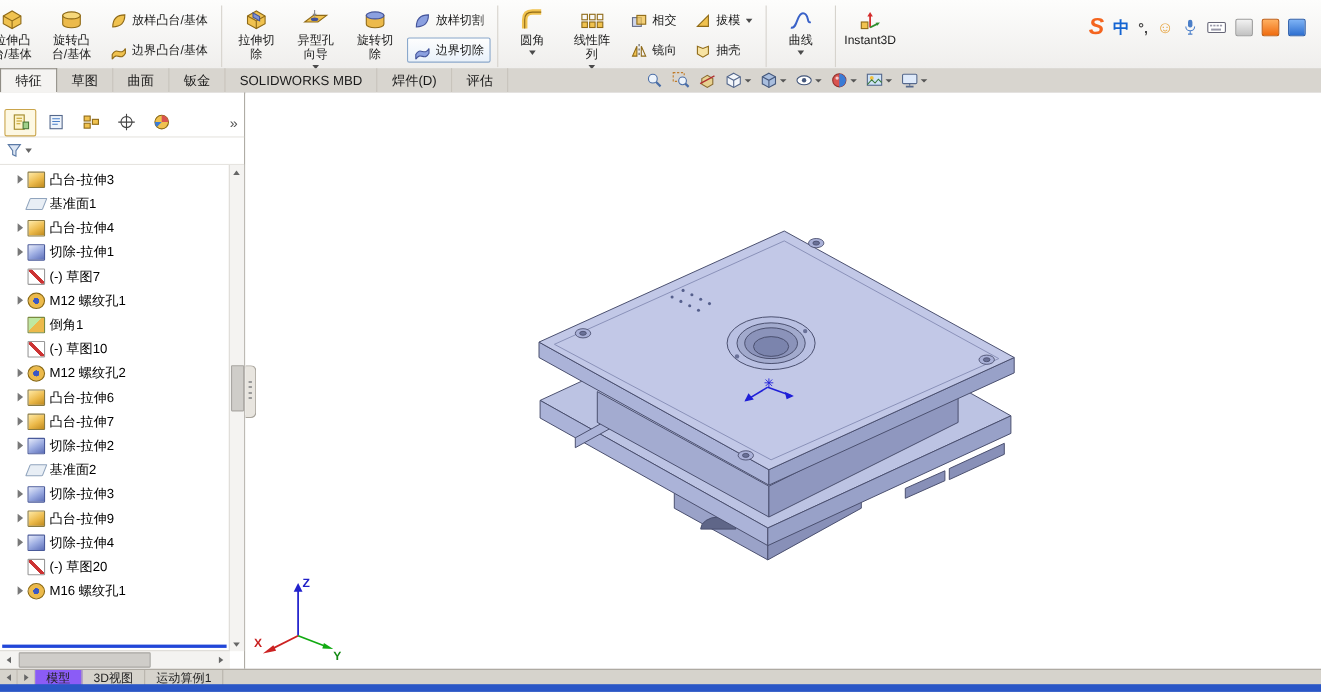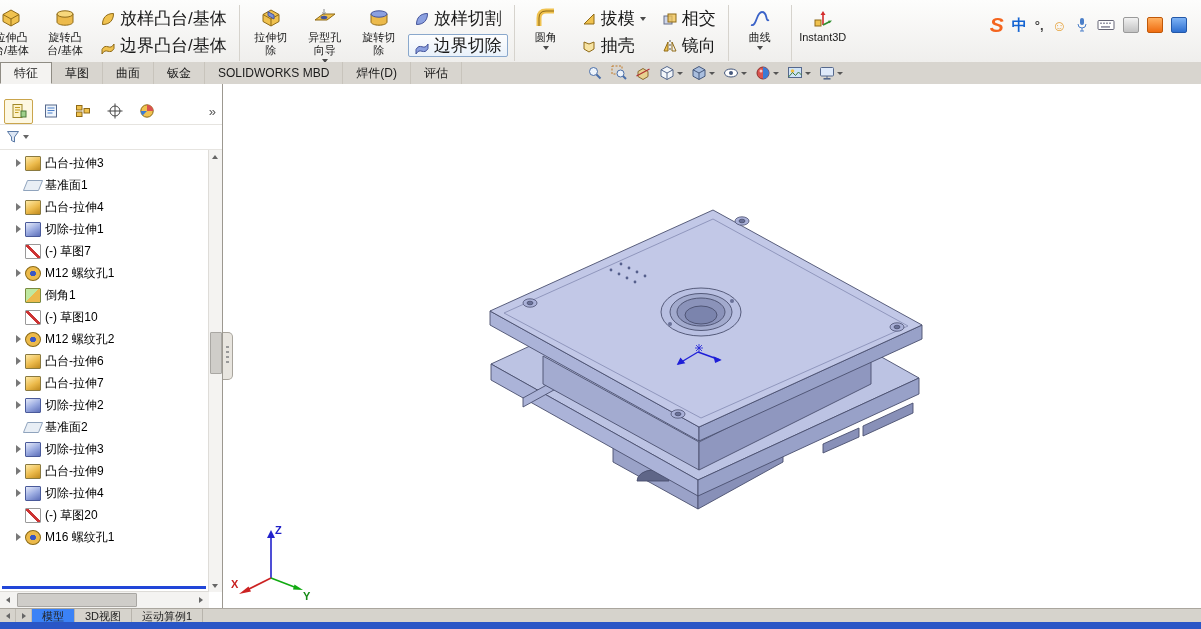--- a/index.html
+++ b/index.html
@@ -10,21 +10,21 @@
   
   .ribbon{position:absolute;top:0;left:0;width:100%;height:62px;background:linear-gradient(#fdfdfc,#efeeec);
           border-bottom:1px solid #c6c3bd;display:flex;align-items:flex-start;padding-top:2px;overflow:hidden}
   .rgroup{display:flex;align-items:flex-start}
   .rgroup.first{margin-left:-16px}
   .rbtn{min-width:48px;padding:2px 3px 0;display:flex;flex-direction:column;align-items:center;cursor:pointer}
   .ricon{height:27px;display:flex;align-items:center;justify-content:center}
   .rlabel{font-size:11px;line-height:13px;text-align:center;white-space:pre-line}
   .rcaret{margin-top:2px;width:0;height:0;border-left:3.5px solid transparent;border-right:3.5px solid transparent;border-top:4px solid #4a4a4a}
   .rstack{display:flex;flex-direction:column;gap:4px;padding:5px 2px 0}
-  .rbtn-sm{display:flex;align-items:center;gap:4px;height:21px;padding:0 5px;font-size:17px;border:1px solid transparent;cursor:pointer}
+  .rbtn-sm{display:flex;align-items:center;gap:4px;height:21px;padding:0 5px;font-size:11px;border:1px solid transparent;cursor:pointer}
   .rbtn-sm .rcaret{margin:0 0 0 1px}
   .rbtn-sm.hl{border-color:#8aa8cc;background:linear-gradient(#fefefe,#e9f1fa);border-radius:2px}
   .rsep{width:1px;align-self:stretch;background:#d6d3cd;margin:3px 4px}
 
   
   .ime{position:absolute;top:15px;right:14px;display:flex;align-items:center;gap:8px}
   .slogo{font-size:21px;font-weight:bold;font-style:italic;color:#f4641e;line-height:20px}
   .imode{font-size:15px;font-weight:bold;color:#1464d2}
   .ipunct{font-size:13px;font-weight:bold;color:#444}
   .iemoji{font-size:15px;color:#e6a23c}
@@ -88,21 +88,21 @@
   .model-svg{position:absolute;left:0;top:0}
   .triad-svg{position:absolute;left:8px;top:436px}
   .tl{font-size:11px;font-weight:bold}
   .tl.x{fill:#c82020}.tl.y{fill:#148a14}.tl.z{fill:#2020c8}
 
   
   .doctabs{position:absolute;left:0;top:608px;width:100%;height:14px;background:#d6d3cc;border-top:1px solid #aaa69e;
            display:flex;align-items:stretch;font-size:11px;overflow:hidden}
   .dnav{width:15px;display:flex;align-items:center;justify-content:center;border-right:1px solid #c0bcb4;cursor:pointer}
   .dtab{display:flex;align-items:center;padding:0 10px;border-right:1px solid #b8b4ac;color:#222;cursor:pointer}
-  .dtab.active{background:#3b82f6}
+  .dtab.active{background:#8b5cf6}
   .statusbar{position:absolute;left:0;top:622px;width:100%;height:7px;background:#2a56c6}
 </style>
 </head>
 <body>
 
 <div>
 
   <div class="ribbon">
     <div class="rgroup first">
       <div class="rbtn">
@@ -205,58 +205,75 @@
       <div class="rbtn">
         <span class="ricon">
           <svg width="24" height="24">
               <path d="M5 20V12q0-7 7-7h8" fill="none" stroke="#f0c24f" stroke-width="5"></path>
               <path d="M5 20V12q0-7 7-7h8" fill="none" stroke="#8f6a17"></path>
             </svg>
         </span>
         <span class="rlabel">圆角</span>
         <span class="rcaret"></span>
       </div>
-      <div class="rstack">
-        <div class="rbtn-sm">
-          <span class="imeicon">
-            <svg width="16" height="16">
-                <path d="M3 13 13 3v10z" fill="#f0c24f" stroke="#8f6a17"></path>
-              </svg>
-          </span>
-          <span>拔模</span>
-          <span class="rcaret"></span>
-        </div>
-        <div class="rbtn-sm">
-          <span class="imeicon">
-            <svg width="16" height="16">
-                <path d="M3 4v7l5 3 5-3V4L8 6z" fill="#f7e3a2" stroke="#8f6a17"></path>
-              </svg>
-          </span>
-          <span>抽壳</span>
-        </div>
+      <div class="rbtn">
+        <span class="ricon">
+          <svg width="24" height="24">
+              <g stroke="#8f6a17">
+                <rect x="3" y="14" width="5" height="5" fill="#f0c24f"></rect>
+                <rect x="10" y="14" width="5" height="5" fill="#f0c24f"></rect>
+                <rect x="17" y="14" width="5" height="5" fill="#f0c24f"></rect>
+                <rect x="3" y="7" width="5" height="5" fill="none"></rect>
+                <rect x="10" y="7" width="5" height="5" fill="none"></rect>
+                <rect x="17" y="7" width="5" height="5" fill="none"></rect>
+              </g>
+            </svg>
+        </span>
+        <span class="rlabel">线性阵
+列</span>
+        <span class="rcaret"></span>
       </div>
       <div class="rstack">
         <div class="rbtn-sm">
           <span class="imeicon">
             <svg width="16" height="16">
                 <rect x="2" y="5" width="8" height="8" fill="#cfd6ea" stroke="#666e88"></rect>
                 <rect x="6" y="3" width="8" height="8" fill="#f0c24f" fill-opacity=".75" stroke="#8f6a17"></rect>
               </svg>
           </span>
           <span>相交</span>
         </div>
         <div class="rbtn-sm">
           <span class="imeicon">
             <svg width="16" height="16">
                 <path d="M2 13l4-9v9z" fill="#f0c24f" stroke="#8f6a17"></path>
                 <line x1="8" y1="2" x2="8" y2="14" stroke="#555" stroke-dasharray="2 2"></line>
                 <path d="M14 13l-4-9v9z" fill="none" stroke="#8f6a17"></path>
               </svg>
           </span>
           <span>镜向</span>
+        </div>
+      </div>
+      <div class="rstack">
+        <div class="rbtn-sm">
+          <span class="imeicon">
+            <svg width="16" height="16">
+                <path d="M3 13 13 3v10z" fill="#f0c24f" stroke="#8f6a17"></path>
+              </svg>
+          </span>
+          <span>拔模</span>
+          <span class="rcaret"></span>
+        </div>
+        <div class="rbtn-sm">
+          <span class="imeicon">
+            <svg width="16" height="16">
+                <path d="M3 4v7l5 3 5-3V4L8 6z" fill="#f7e3a2" stroke="#8f6a17"></path>
+              </svg>
+          </span>
+          <span>抽壳</span>
         </div>
       </div>
     </div>
     <div class="rsep"></div>
 
     <div class="rgroup">
       <div class="rbtn">
         <span class="ricon">
           <svg width="24" height="24">
               <path d="M3 19C9 21 8 6 14 6s3 10 7 8" fill="none" stroke="#3a62c8" stroke-width="1.8"></path>

